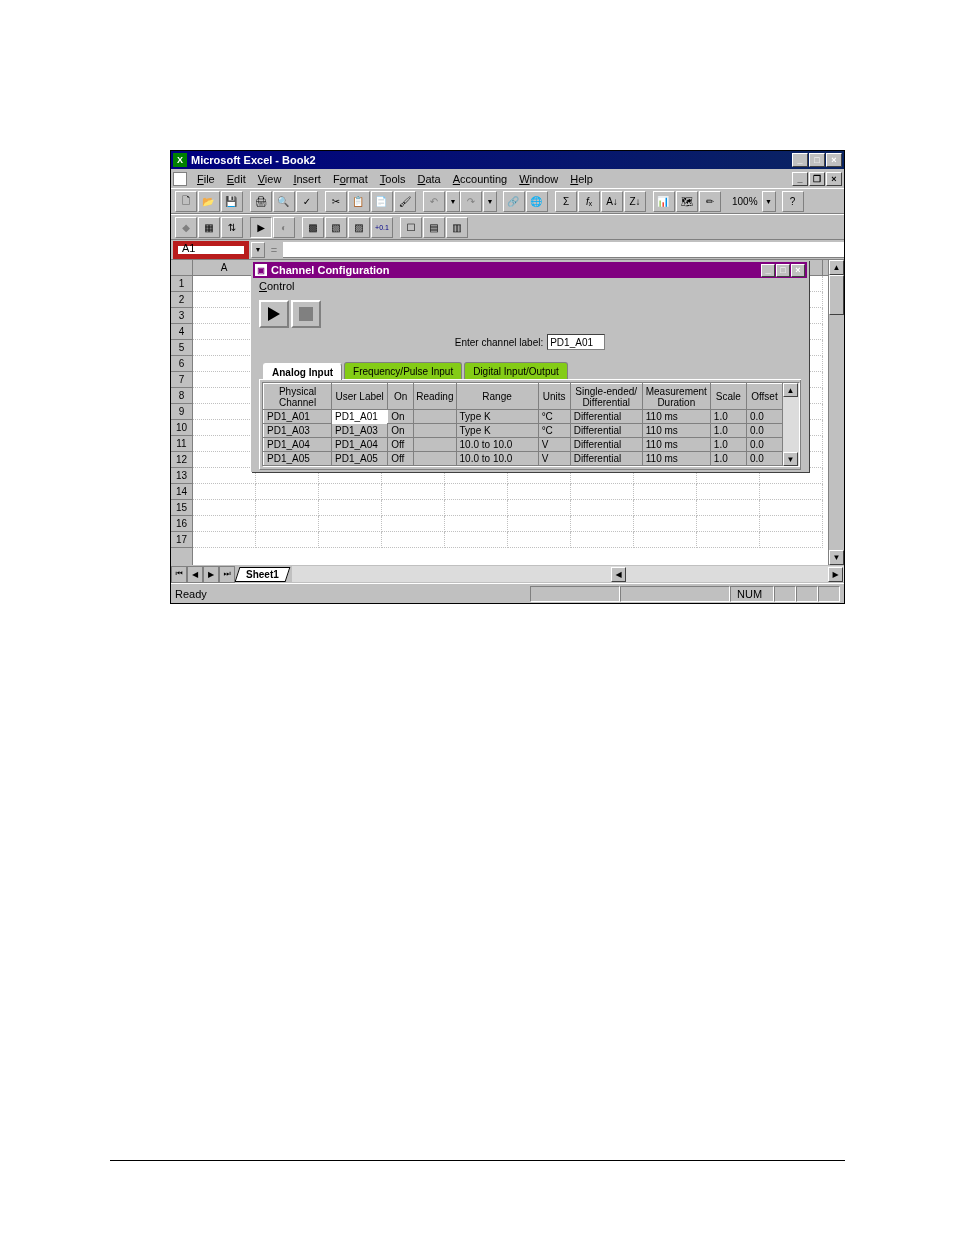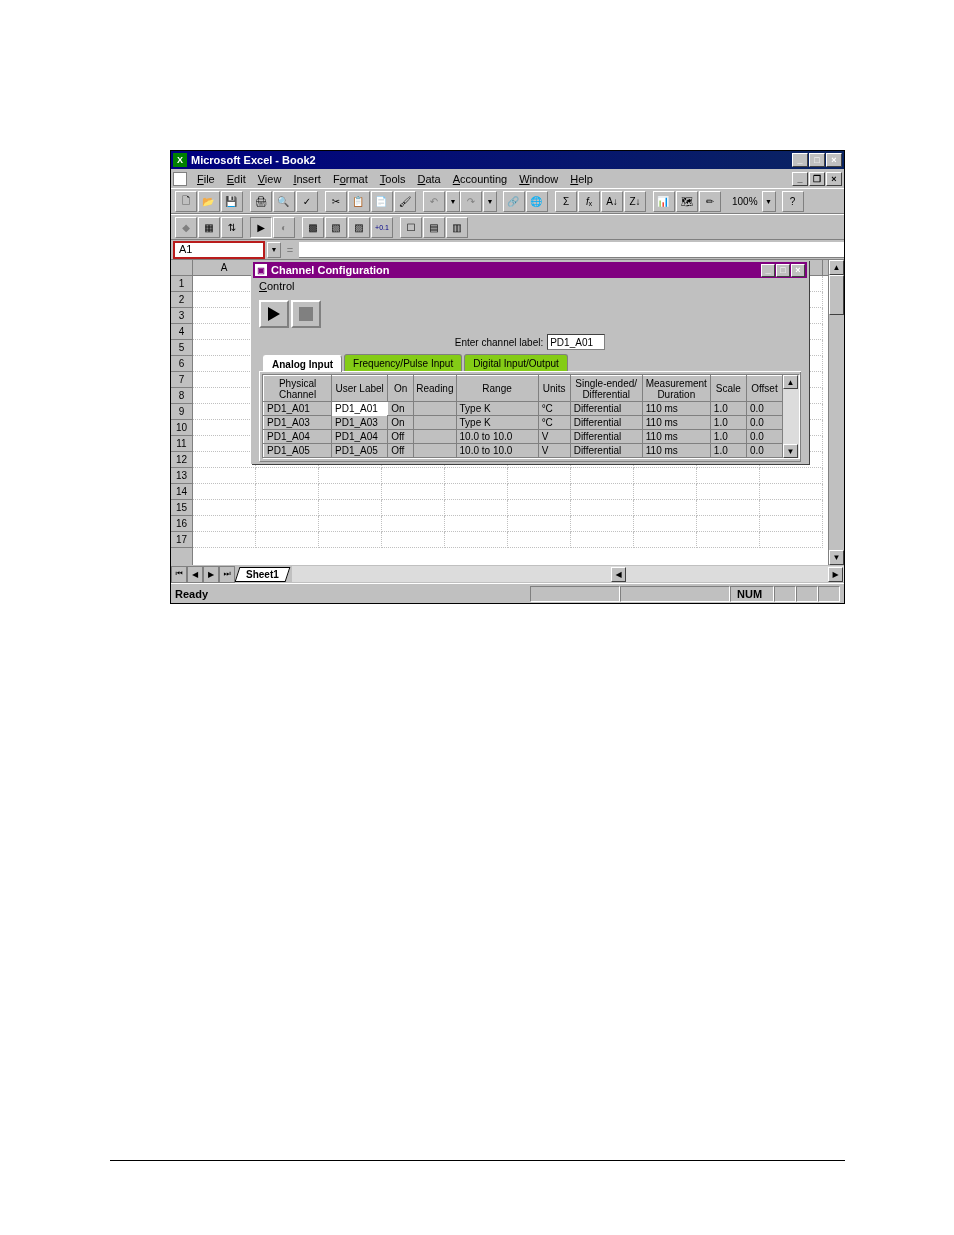--- a/index.html
+++ b/index.html
@@ -130,27 +130,27 @@
   }
   
   .formula-bar {
     height: 20px;
     background: #c0c0c0;
     border-bottom: 1px solid #808080;
     display: flex;
     align-items: center;
   }
   .name-box {
-    width: 92px;
+    width: 76px;
     height: 18px;
     background: #fff;
-    border: 2px solid #b91c1c;
+    border: 5px solid #b91c1c;
     margin: 0 2px;
     display: flex;
-    align-items: flex-start;
+    align-items: flex-end;
     padding-left: 4px;
     font-size: 11px;
   }
   .name-box-arrow {
     width: 14px;
     height: 16px;
     background: #c0c0c0;
     border: 1px solid #fff;
     border-right-color: #808080;
     border-bottom-color: #808080;
@@ -316,21 +316,21 @@
   .stop-icon {
     width: 14px; height: 14px;
     background: #808080;
   }
   .ch-label-row {
     display: flex;
     align-items: center;
     justify-content: center;
     gap: 4px;
     font-size: 10px;
-    margin-bottom: 4px;
+    margin-bottom: 12px;
   }
   .ch-label-input {
     width: 58px;
     height: 16px;
     background: #fff;
     border: 1px solid #808080;
     border-top-color: #404040;
     border-left-color: #404040;
     padding: 0 2px;
     font-size: 10px;
@@ -451,21 +451,20 @@
   }
   .hscroll-area .sb { margin: 0 1px; }
   .status-bar {
     height: 20px;
     background: #c0c0c0;
     border-top: 1px solid #fff;
     display: flex;
     align-items: center;
     padding: 0 4px;
     font-size: 11px;
-    font-weight: bold;
   }
   .status-bar .pane {
     border: 1px solid #808080;
     border-right-color: #fff;
     border-bottom-color: #fff;
     height: 16px;
     padding: 0 6px;
     display: flex; align-items: center;
   }
   .status-bar .ready { flex: 0 0 auto; border: none; }

